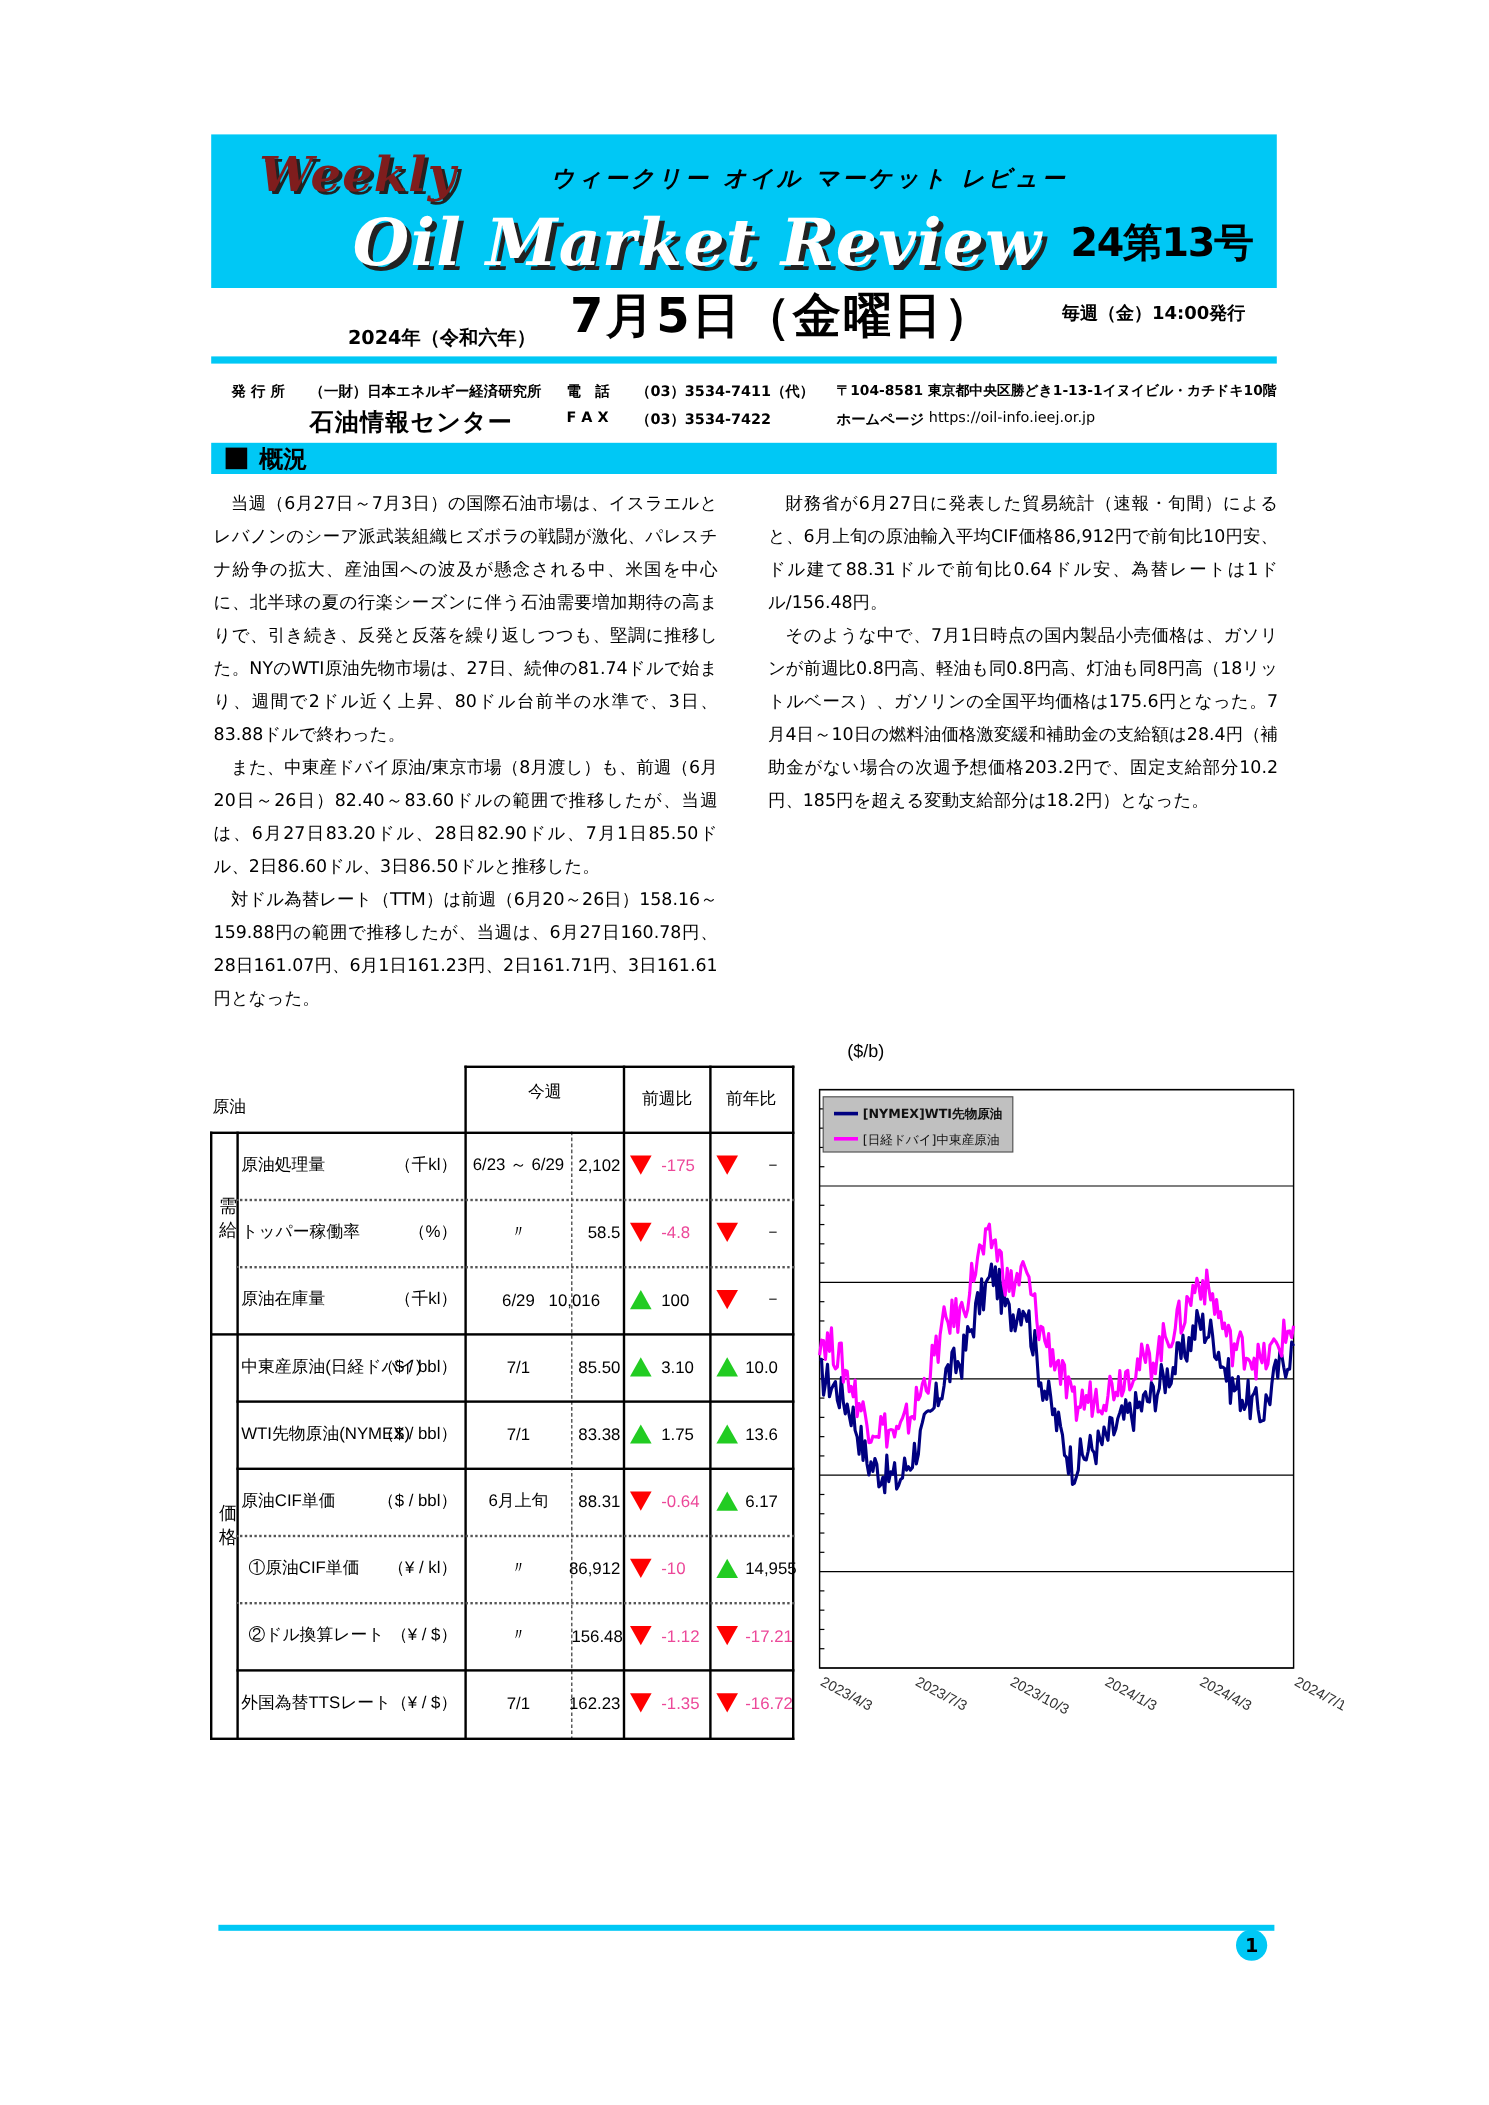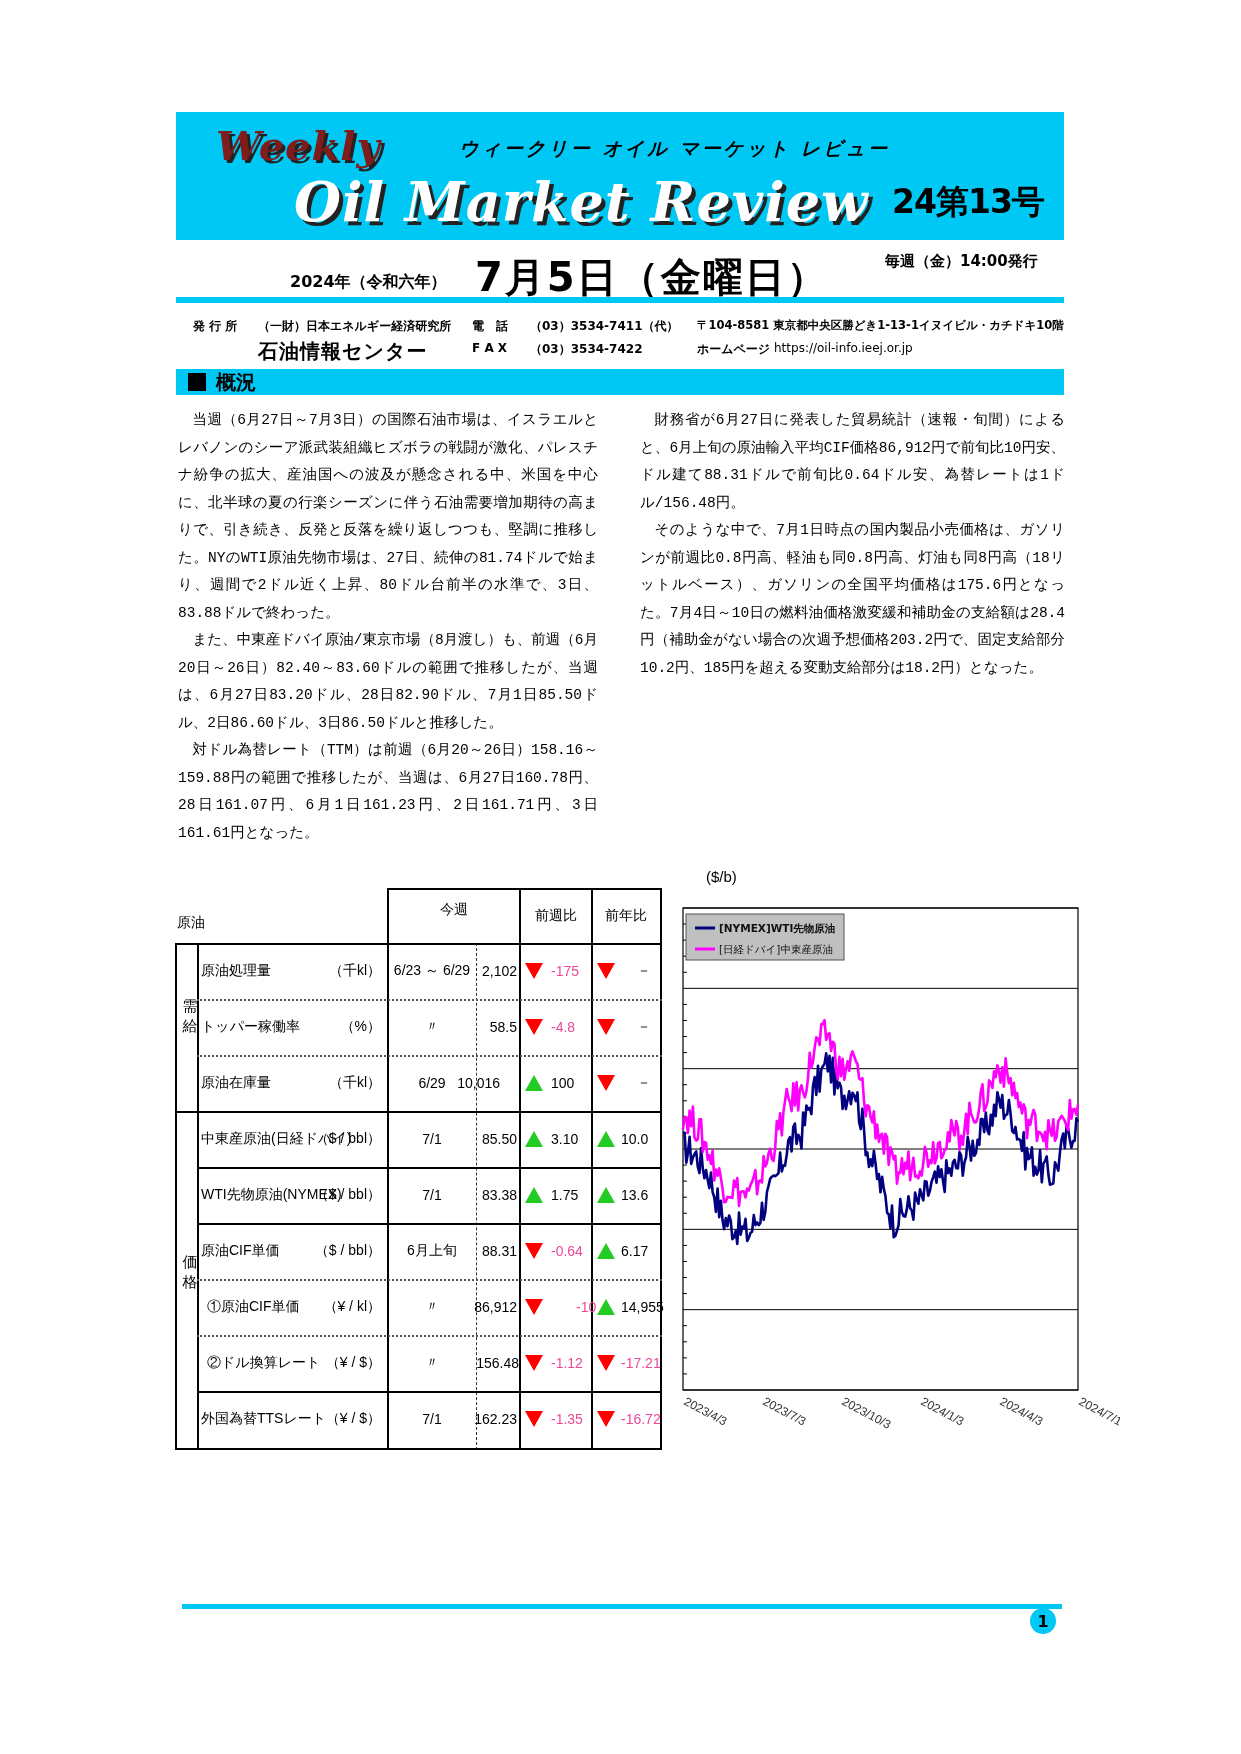--- a/index.html
+++ b/index.html
@@ -6,34 +6,34 @@
   html, body { width: 1241px; height: 1754px; background: #ffffff; }
   body { position: relative; font-family: "DejaVu Sans", sans-serif; color: #000; overflow: hidden; }
 
   .banner { position: absolute; left: 176px; top: 112px; width: 888px; height: 128px; background: #00c8f5; }
   .weekly { position: absolute; left: 40px; top: 10px; font-family: "DejaVu Serif", serif; font-style: italic; font-weight: bold; font-size: 40px; color: #7f1d1d; text-shadow: 3px 3px 0 #222; letter-spacing: 1px; }
   .kana-title { position: absolute; left: 283px; top: 24px; font-size: 19px; font-weight: bold; font-style: italic; color: #000; letter-spacing: 3px; }
   .omr { position: absolute; left: 118px; top: 58px; font-family: "DejaVu Serif", serif; font-style: italic; font-weight: bold; font-size: 54px; color: #fff; text-shadow: 4px 4px 0 #222; letter-spacing: 1px; white-space: nowrap; }
   .issue { position: absolute; left: 892px; top: 180px; font-size: 33px; font-weight: bold; white-space: nowrap; letter-spacing: -1px; }
 
   .date-year { position: absolute; left: 290px; top: 272px; font-size: 16px; font-weight: bold; }
-  .date-main { position: absolute; left: 475px; top: 250px; font-size: 40px; font-weight: bold; letter-spacing: 2px; white-space: nowrap; }
+  .date-main { position: absolute; left: 475px; top: 236px; font-size: 40px; font-weight: bold; letter-spacing: 2px; white-space: nowrap; }
   .weekly-pub { position: absolute; left: 885px; top: 252px; font-size: 15px; font-weight: bold; }
 
   .rule-top { position: absolute; left: 176px; top: 297px; width: 888px; height: 6px; background: #00c8f5; }
 
   .pub-row { position: absolute; font-size: 12px; font-weight: bold; white-space: nowrap; }
   .center-name { position: absolute; left: 258px; top: 338px; font-size: 20px; font-weight: bold; letter-spacing: 1px; white-space: nowrap; }
 
   .section-bar { position: absolute; left: 176px; top: 369px; width: 888px; height: 26px; background: #00c8f5; }
   .section-square { position: absolute; left: 12px; top: 4px; width: 18px; height: 18px; background: #000; }
   .section-title { position: absolute; left: 40px; top: 0px; font-size: 20px; font-weight: bold; }
 
   .col { position: absolute; font-size: 14.5px; line-height: 27.5px; text-align: justify; }
-  .col p { text-indent: 1em; font-family: Liberation Mono, monospace; }
+  .col p { text-indent: 1em; }
   .col-left { left: 178px; top: 407px; width: 420px; }
   .col-right { left: 640px; top: 407px; width: 425px; }
 
   
   .tbl { position: absolute; left: 175px; top: 888px; width: 487px; height: 562px; font-family: "Liberation Sans", sans-serif; }
   .tbl .cell { position: absolute; display: flex; align-items: center; font-size: 14px; white-space: nowrap; }
   .vline { position: absolute; background: #000; }
   .hline { position: absolute; height: 0; border-top: 2px solid #000; }
   .hdot { position: absolute; height: 0; border-top: 2px dotted #555; }
   .vwave { position: absolute; width: 0; border-left: 1px dashed #333; }
@@ -193,21 +193,21 @@
         <span class="tri-up"></span>
       </div>
       <div class="cell" style="left: 446px; top: 335px; height: 56px;">6.17</div>
       <div class="cell" style="left:32px; top:391px; height:56px;">①原油CIF単価</div>
       <div class="cell" style="left:140px; top:391px; height:56px; width:70px; justify-content:flex-end; padding-right:4px;">（¥ / kl）</div>
       <div class="cell" style="left: 214px; top: 391px; height: 56px; width: 86px; justify-content: center;">〃</div>
       <div class="cell" style="left: 300px; top: 391px; height: 56px; width: 44px; justify-content: flex-end; padding-right: 2px;">86,912</div>
       <div class="cell" style="left: 350px; top: 391px; height: 56px; width: 20px;">
         <span class="tri-down"></span>
       </div>
-      <div class="cell neg" style="left: 376px; top: 391px; height: 56px; margin-left: 25px;">-10</div>
+      <div class="cell neg" style="left: 376px; top: 391px; height: 56px;">-10</div>
       <div class="cell" style="left: 422px; top: 391px; height: 56px; width: 20px;">
         <span class="tri-up"></span>
       </div>
       <div class="cell" style="left: 446px; top: 391px; height: 56px;">14,955</div>
       <div class="cell" style="left:32px; top:447px; height:56px;">②ドル換算レート</div>
       <div class="cell" style="left:140px; top:447px; height:56px; width:70px; justify-content:flex-end; padding-right:4px;">（¥ / $）</div>
       <div class="cell" style="left: 214px; top: 447px; height: 56px; width: 86px; justify-content: center;">〃</div>
       <div class="cell" style="left: 300px; top: 447px; height: 56px; width: 44px; justify-content: flex-end; padding-right: 0;">156.48</div>
       <div class="cell" style="left: 350px; top: 447px; height: 56px; width: 20px;">
         <span class="tri-down"></span>

